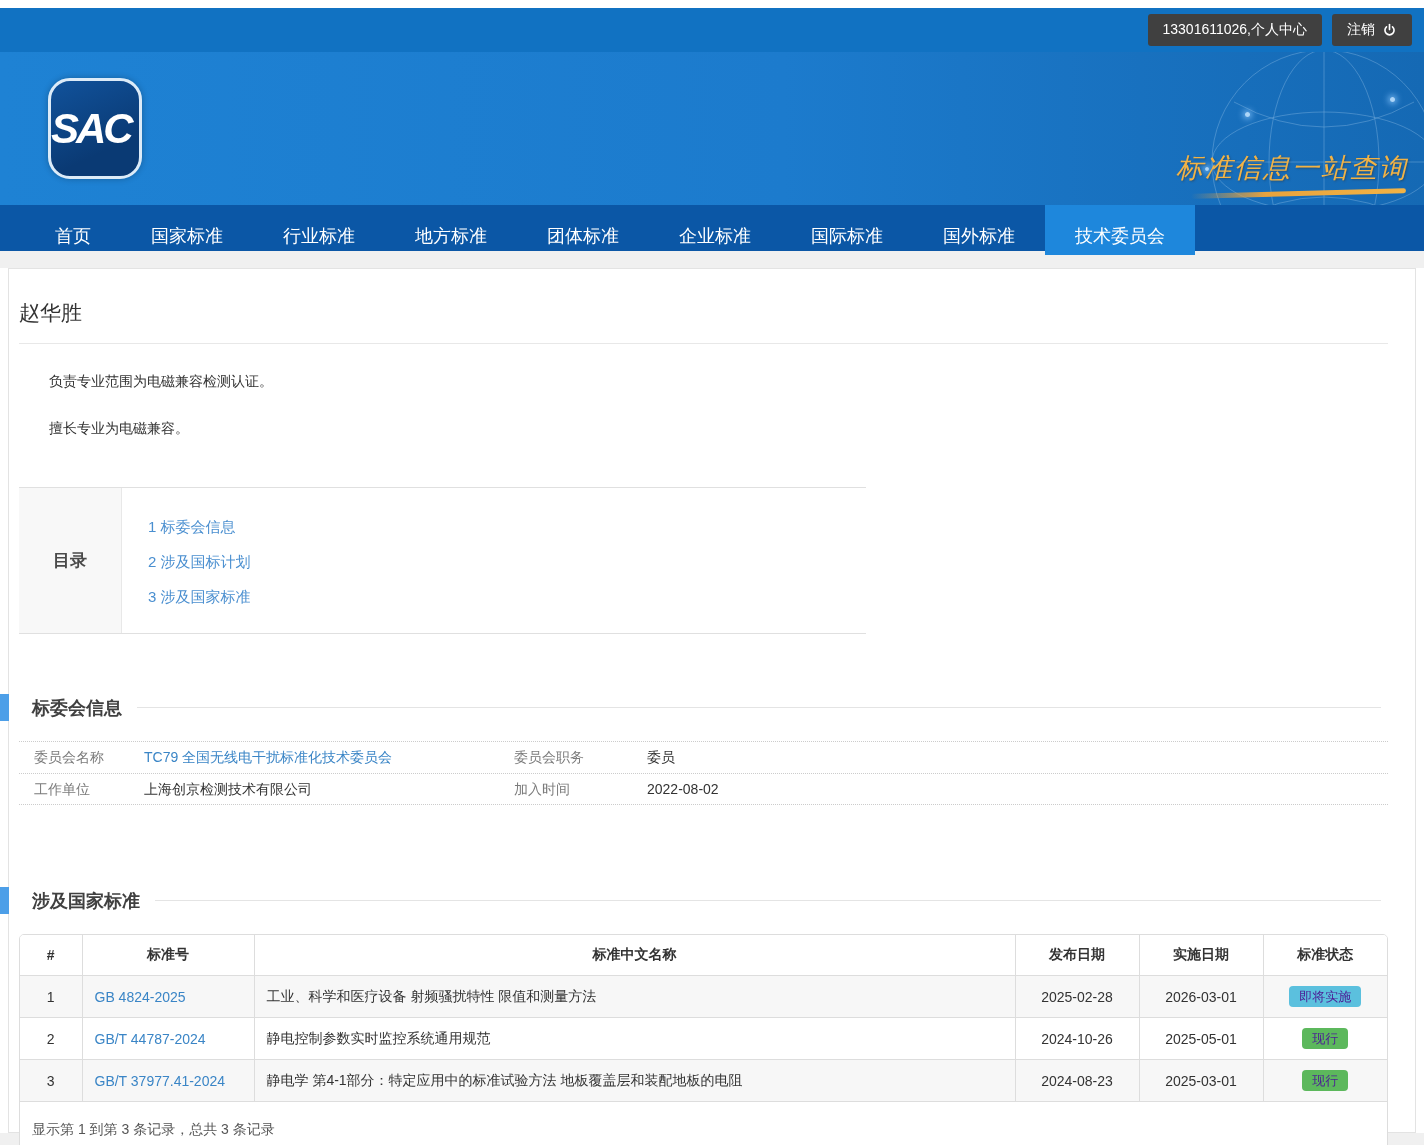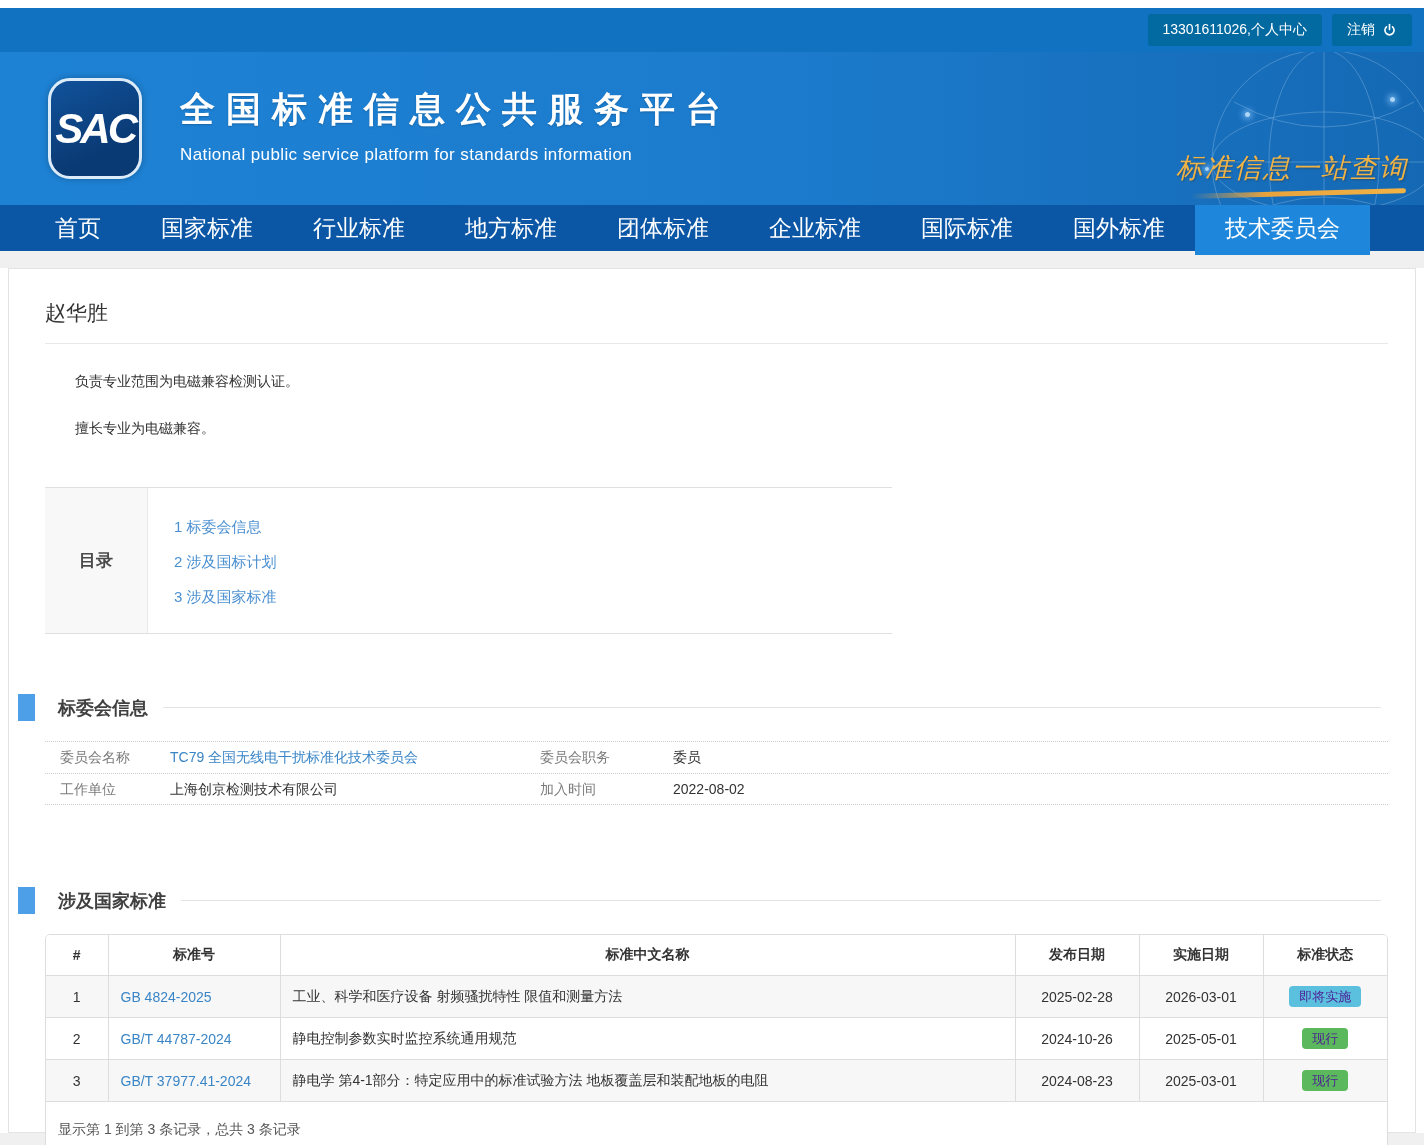--- a/index.html
+++ b/index.html
@@ -11,36 +11,36 @@
   }
   a { text-decoration: none; }
 
   
   .topbar {
     margin-top: 8px; height: 44px; background: #1172c2;
     display: flex; align-items: center; justify-content: flex-end;
     padding-right: 12px; gap: 10px;
   }
   .topbar .chip {
-    background: #0369a1; color: #fff; font-size: 14px;
+    background: #404040; color: #fff; font-size: 14px;
     padding: 7px 15px; border-radius: 3px; cursor: pointer;
     display: flex; align-items: center; gap: 7px; border: none;
   }
   .chip svg { display: block; }
 
   
   .header {
     height: 153px; position: relative; overflow: hidden;
     background: linear-gradient(90deg, #1e82d4 0%, #1c7bcd 55%, #1569b4 100%);
   }
   .logo {
     position: absolute; left: 48px; top: 26px; width: 94px; height: 101px;
     border-radius: 22px; border: 3px solid #dcebf8;
     background: linear-gradient(155deg, #11529b 0%, #0a3a74 70%);
-    display: flex; align-items: center; justify-content: flex-end;
+    display: flex; align-items: center; justify-content: flex-start;
     box-shadow: 0 0 6px rgba(0,0,0,.25);
   }
   .logo span {
     color: #fff; font-size: 42px; font-weight: bold; font-style: italic;
     letter-spacing: -3px; padding-right: 4px;
   }
   .titles { position: absolute; left: 180px; top: 34px; }
   .title-cn {
     color: #fff; font-size: 35px; font-weight: bold; letter-spacing: 11px;
     text-shadow: 0 1px 2px rgba(0,0,0,.2);
@@ -60,31 +60,31 @@
   }
   .slogan-line {
     margin-top: 5px; height: 5px; width: 215px; margin-left: auto;
     background: linear-gradient(90deg, rgba(232,163,61,0) 0%, #e8a33d 35%, #f2b345 100%);
     transform: rotate(-1.5deg); border-radius: 3px;
   }
 
   
   .nav { height: 46px; background: #0b57a6; display: flex; padding-left: 25px; }
   .nav a {
-    display: block; height: 50px; line-height: 46px; padding: 0 30px;
-    color: #fff; font-size: 23px; cursor: pointer;
+    display: block; height: 50px; line-height: 46px; padding: 8px 30px;
+    color: #fff; font-size: 18px; cursor: pointer;
   }
   .nav a.active { background: #1e87dc; }
 
   .gray-strip { height: 17px; background: #f0f0f0; }
 
   
   .container {
     margin: 0 8px; background: #fff; border: 1px solid #e3e3e3;
-    padding: 30px 27px 0 36px; height: 865px; position: relative;
+    padding: 30px 27px 0 10px; height: 865px; position: relative;
   }
   .page-bottom { height: 12px; background: #f0f0f0; }
 
   .person-name { font-size: 21px; color: #333; font-weight: 400; }
   .name-rule { height: 1px; background: #e8e8e8; margin-top: 16px; }
   .desc { font-size: 14px; color: #333; padding-left: 30px; margin-top: 29px; }
 
   
   .toc {
     margin-top: 49px; width: 847px; height: 147px;
@@ -168,24 +168,20 @@
       <path d="M100 70 Q190 120 280 70"></path>
       <path d="M100 190 Q190 140 280 190"></path>
     </g>
   </svg>
   <span class="spark" style="left:1245px; top:60px; width:5px; height:5px;"></span>
   <span class="spark" style="left:1205px; top:115px; width:4px; height:4px;"></span>
   <span class="spark" style="left:1390px; top:45px; width:5px; height:5px;"></span>
 
   <div class="logo">
     <span>SAC</span>
-  </div>
-  <div class="titles">
-    <div class="title-cn">全国标准信息公共服务平台</div>
-    <div class="title-en">National public service platform  for standards information</div>
   </div>
   <div class="slogan">
     <div class="slogan-text">标准信息一站查询</div>
     <div class="slogan-line"></div>
   </div>
 </div>
 
 <div class="nav">
   <a>首页</a>
   <a>国家标准</a>

